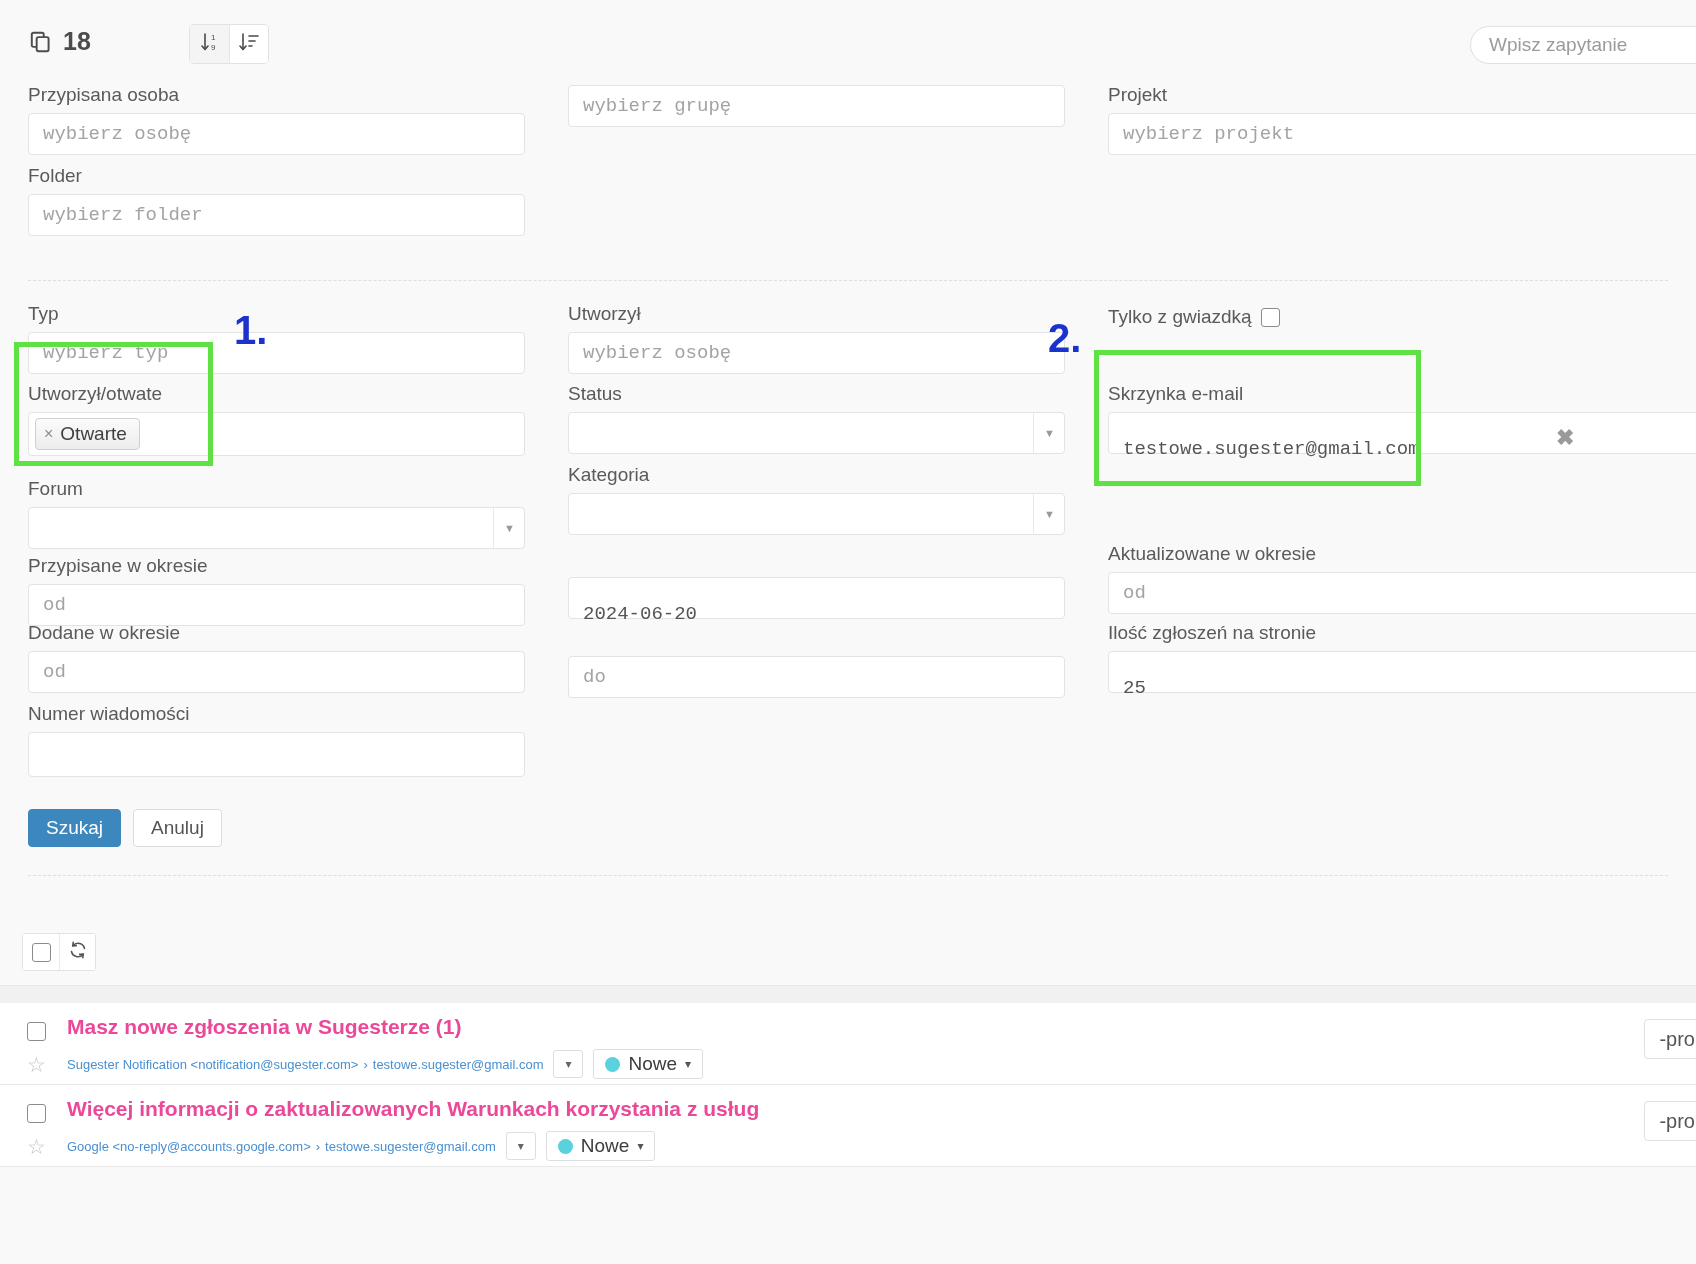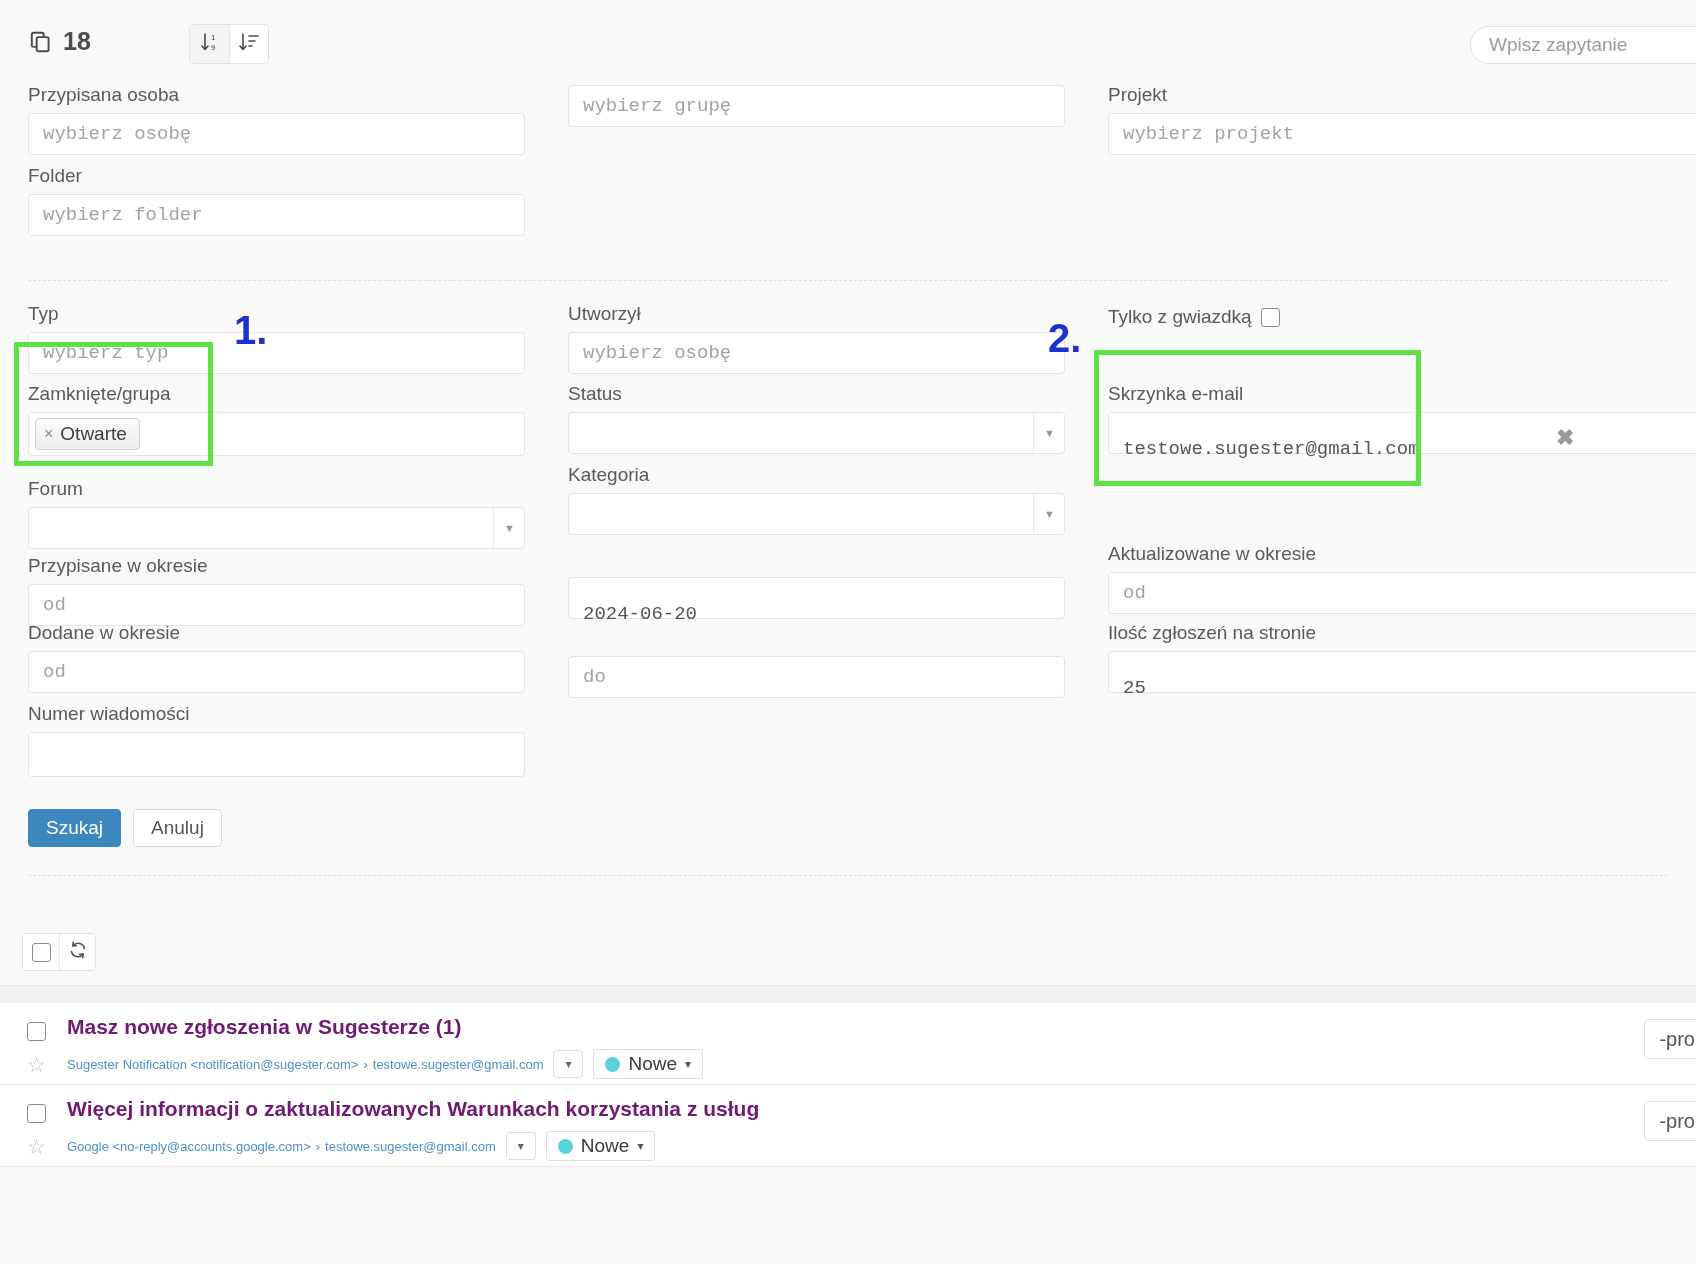--- a/index.html
+++ b/index.html
@@ -140,21 +140,21 @@
 
   
   .mail-row {
     position: absolute; left: 0; width: 1696px; height: 82px;
     background: #fff; border-bottom: 1px solid #e8e8e8;
   }
   .mail-cb { position: absolute; left: 27px; top: 19px; }
   .mail-star { position: absolute; left: 27px; top: 50px; color: #c4c4c4; font-size: 21px; cursor: pointer; }
   .mail-subject {
     position: absolute; left: 67px; top: 12px;
-    font-size: 21px; font-weight: 700; color: #701a75;
+    font-size: 21px; font-weight: 700; color: #ec4899;
     white-space: nowrap;
   }
   .mail-meta {
     position: absolute; left: 67px; top: 46px;
     display: flex; align-items: center; gap: 0;
     white-space: nowrap;
   }
   .mail-addr { font-size: 13px; color: #4a8fd0; }
   .mail-caret-btn {
     margin-left: 10px; width: 30px; height: 28px;
@@ -248,21 +248,21 @@
     <input class="fld-input" type="text" placeholder="wybierz osobę" style="">
   </div>
   <div class="col" style="left:1108px; top:306px; width:600px;">
     <div class="starred-row">
       <span>Tylko z gwiazdką</span>
       <span class="cb"></span>
     </div>
   </div>
 
   <div class="col" style="left:28px; top:384px; width:497px;">
-    <div class="fld-label">Zamknięte/grupa</div>
+    <div class="fld-label">Utworzył/otwate</div>
     <div class="token-field">
       <span class="token">
         <span class="token-x">×</span>
         <span>Otwarte</span>
       </span>
     </div>
   </div>
   <div class="col" style="left:568px; top:384px; width:497px;">
     <div class="fld-label">Status</div>
     <div class="sel-wrap">

